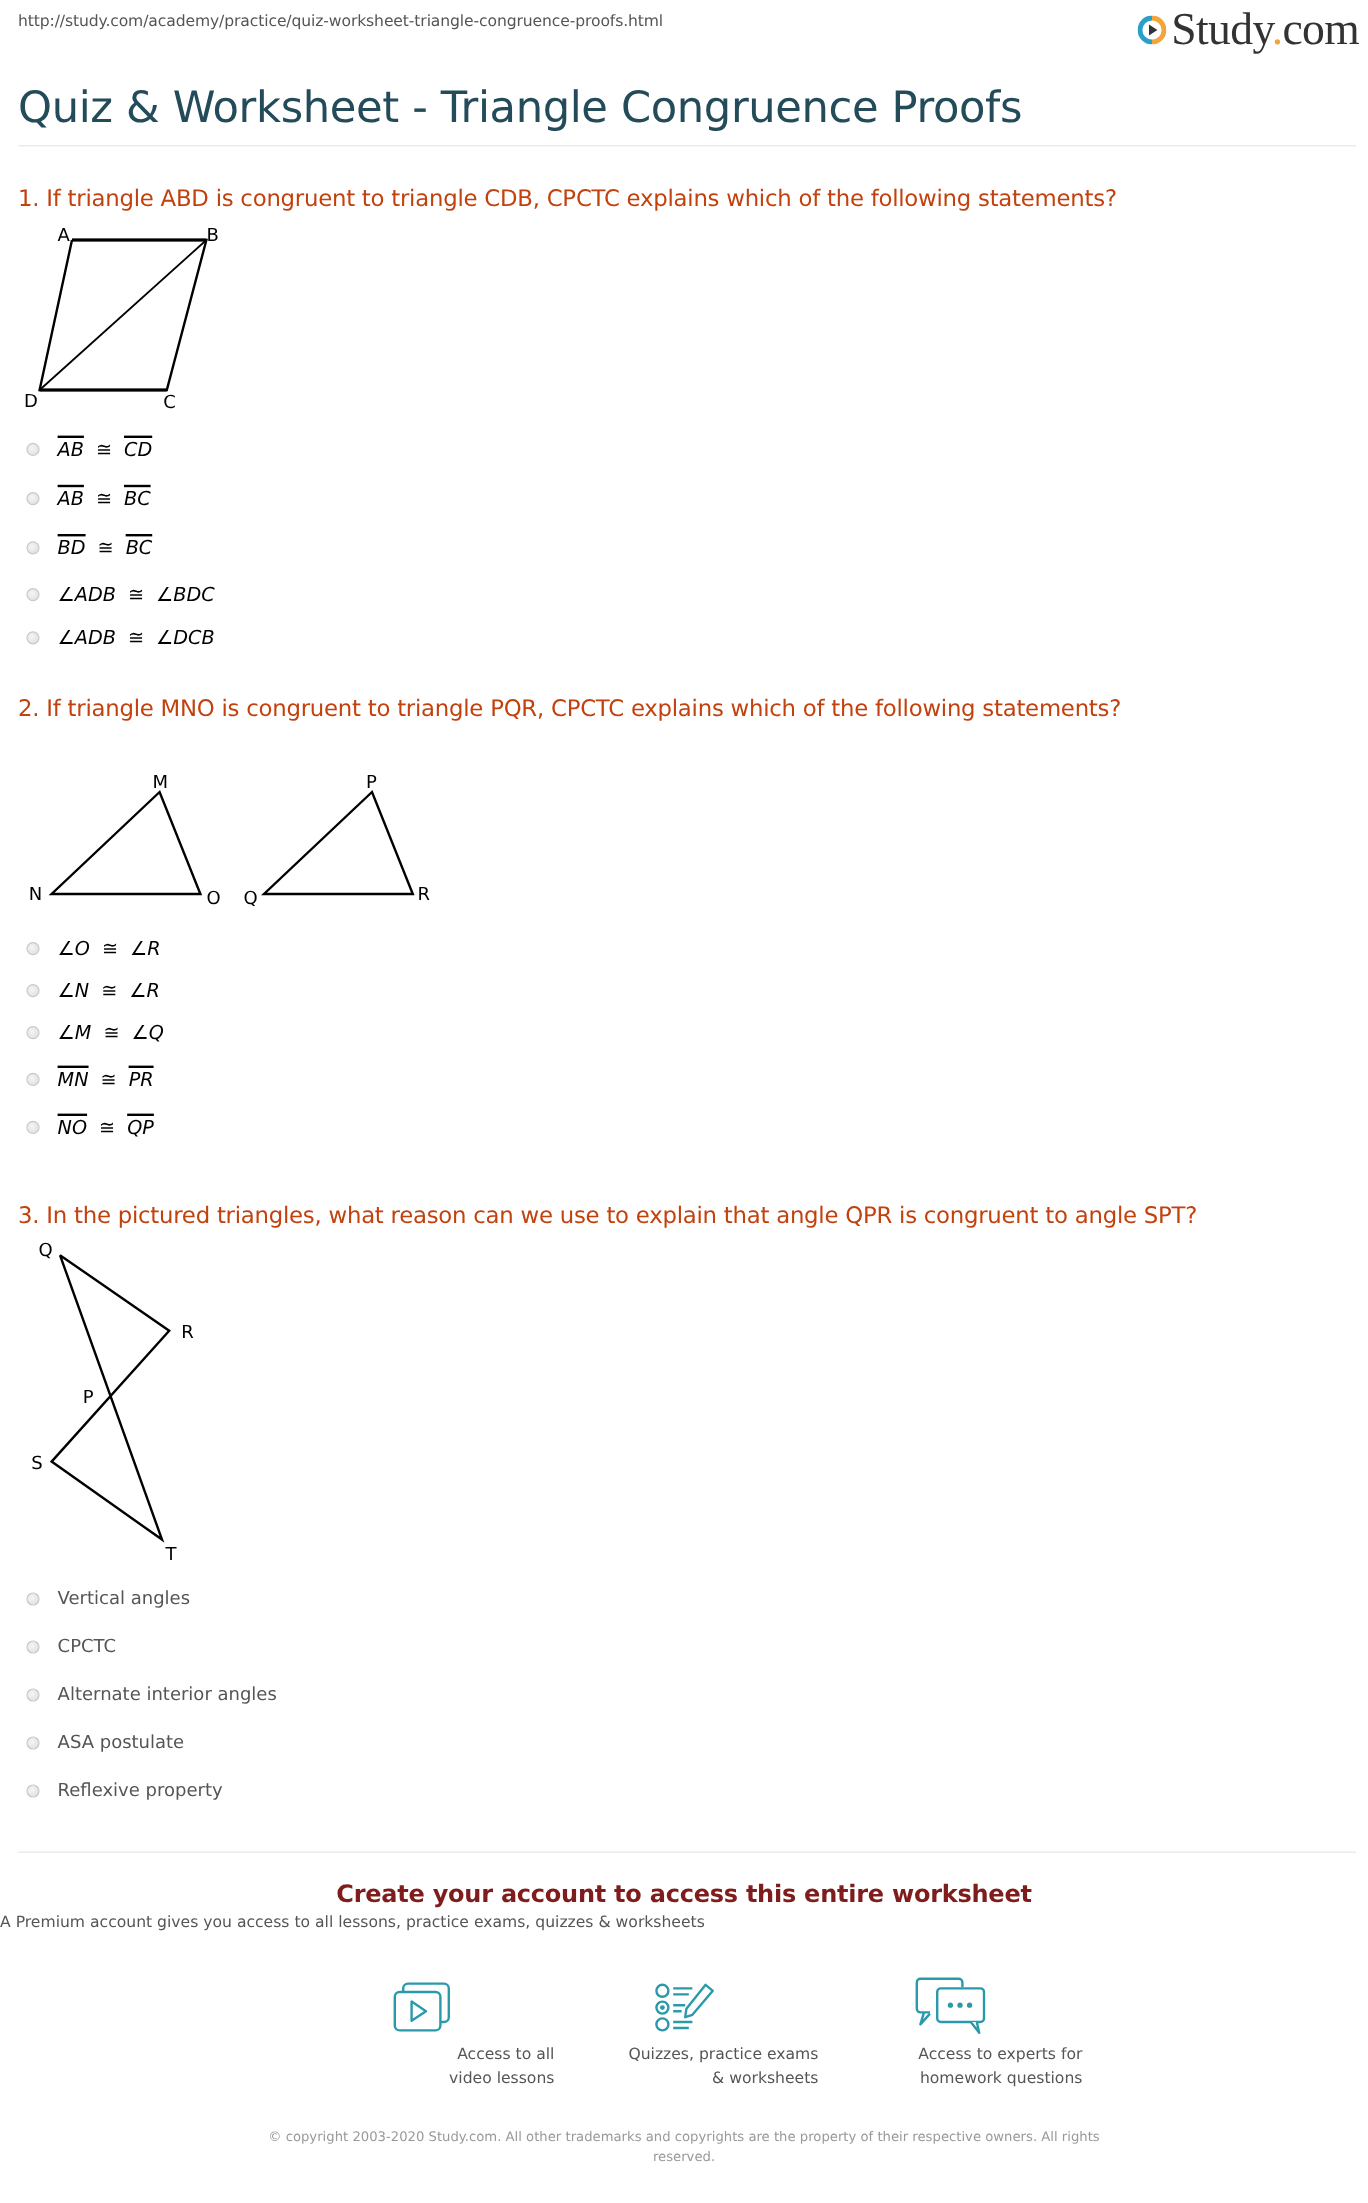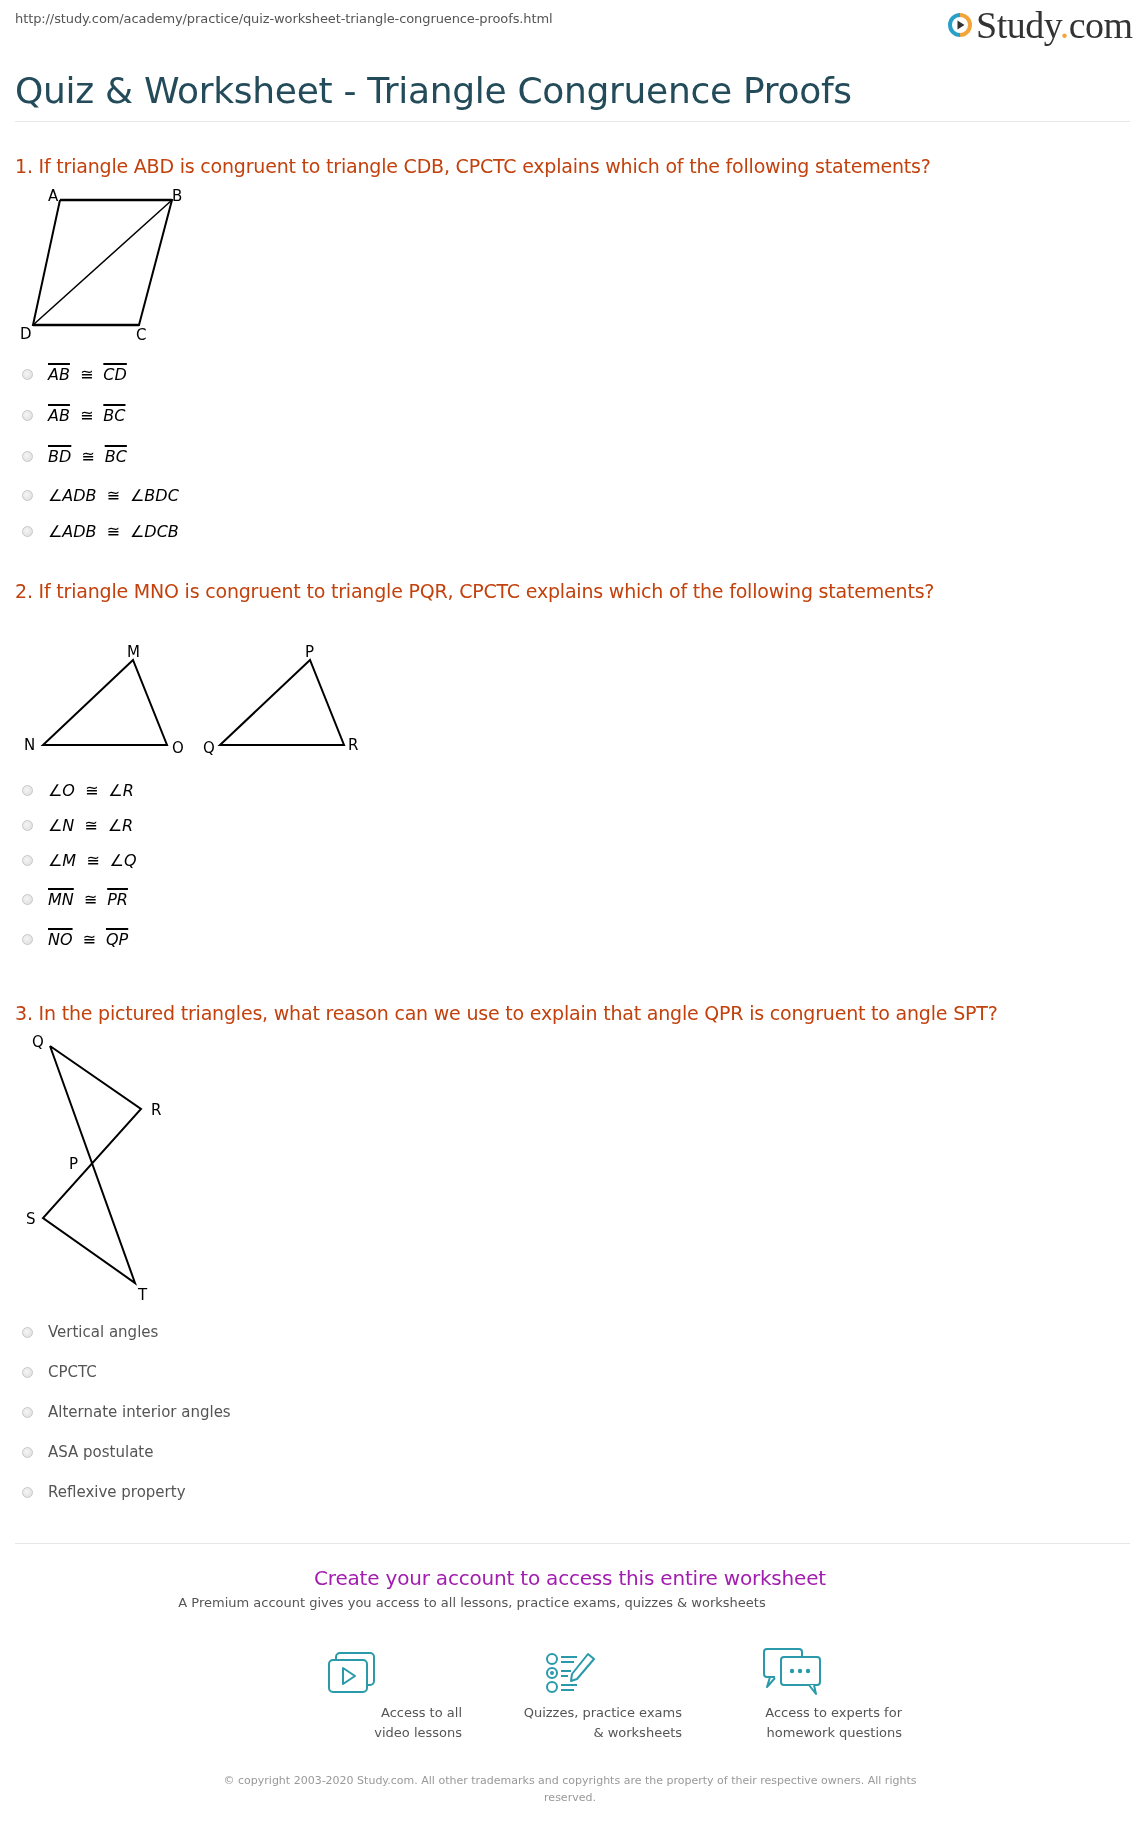--- a/index.html
+++ b/index.html
@@ -14,22 +14,22 @@
   .rule { left: 15px; width: 1115px; height: 1px; background: #e6e6e6; }
   .qtext { left: 15px; font-size: 19px; color: #c2410c; white-space: nowrap; letter-spacing: -0.2px; }
   .opt { left: 22px; height: 32px; display: flex; align-items: center; white-space: nowrap; cursor: pointer; }
   .radio { width: 9px; height: 9px; border-radius: 50%; border: 1px solid #c8c8c8;
            background: radial-gradient(circle at 40% 40%, #f5f5f5, #dcdcdc); margin-right: 15px; flex: none; }
   .math { font-family: "DejaVu Sans", sans-serif; font-style: italic; font-size: 16px; color: #000; }
   .math .ov { text-decoration: overline; text-decoration-thickness: 2px; }
   .math .cong { font-style: normal; margin: 0 10px; }
   .plain { font-size: 15px; color: #555; }
   .fig-label { font-size: 15px; color: #000; font-family: "DejaVu Sans", sans-serif; }
-  .cta-head { left: 0; width: 1140px; top: 1566px; text-align: center; font-size: 20px; color: #a21caf; font-weight: 400; letter-spacing: -0.2px; }
-  .cta-sub { left: 0; width: 944px; top: 1595px; text-align: center; font-size: 13px; color: #555; }
+  .cta-head { left: 0; width: 1140px; top: 1566px; text-align: center; font-size: 20px; color: #7f1d1d; font-weight: 700; letter-spacing: -0.2px; }
+  .cta-sub { left: 0; width: 944px; top: 1595px; text-align: left; font-size: 13px; color: #555; }
   .feature { width: 220px; text-align: right; }
   .feature .ficon { height: 52px; display: flex; justify-content: center; align-items: flex-end; }
   .feature .flabel { font-size: 13px; color: #555; line-height: 20px; margin-top: 6px; }
   .copyright { left: 200px; width: 740px; top: 1772px; text-align: center; font-size: 11px; color: #999; line-height: 17px; }
 </style>
 </head>
 <body>
 
 <div class="abs url">http://study.com/academy/practice/quiz-worksheet-triangle-congruence-proofs.html</div>
 

